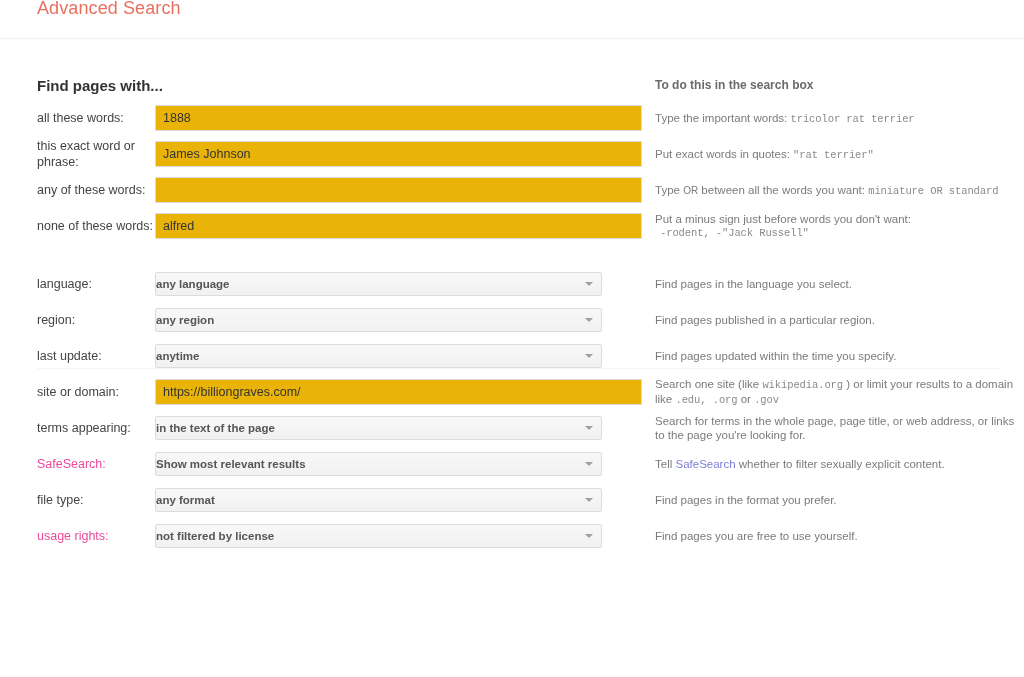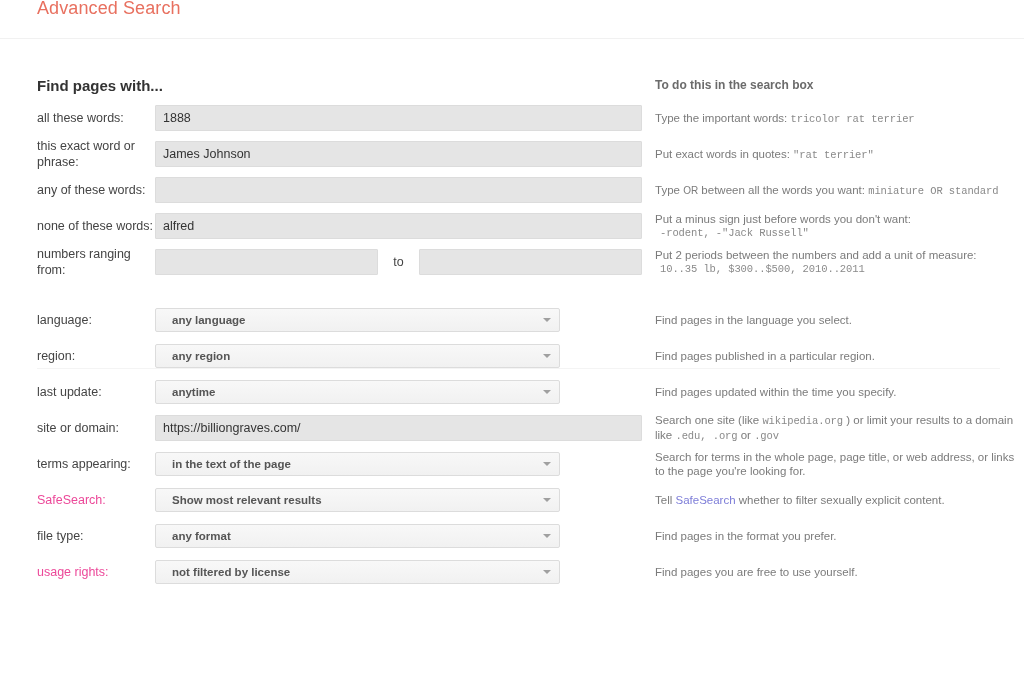--- a/index.html
+++ b/index.html
@@ -88,21 +88,21 @@
     font-size: 12px;
     font-weight: bold;
     color: #6b6b6b;
   }
 
   
   .txt {
     width: 487px;
     height: 26px;
     border: 1px solid #dcdcdc;
-    background: #e5e5e5;
+    background: #eab308;
     font-family: "Liberation Sans", sans-serif;
     font-size: 12.5px;
     color: #333;
     padding: 0 7px;
     outline: none;
     border-radius: 1px;
   }
   .txt.num {
     width: 224px;
   }
@@ -113,28 +113,28 @@
   .to-word {
     width: 42px;
     text-align: center;
     font-size: 12.5px;
     color: #444;
   }
 
   
   .sel {
     position: relative;
-    width: 405px;
+    width: 447px;
     height: 24px;
     background: linear-gradient(#f8f8f8, #f1f1f1);
     border: 1px solid #dcdcdc;
     border-radius: 2px;
     display: flex;
     align-items: center;
-    padding-left: 16px;
+    padding-left: 0;
     font-size: 11.5px;
     font-weight: bold;
     color: #555;
     cursor: default;
   }
   .sel .caret {
     position: absolute;
     right: 8px;
     top: 50%;
     margin-top: -2px;
@@ -238,34 +238,20 @@
       <div class="col-label">none of these words:</div>
       <div class="col-field">
         <input class="txt" type="text" value="alfred" style="">
       </div>
       <div class="col-help help-2line">
         <div>Put a minus sign just before words you don't want:</div>
         <div class="mono" style="padding-left:5px;">-rodent, -"Jack Russell"</div>
       </div>
     </div>
 
-    <div class="row" style="height:36px;">
-      <div class="col-label">numbers ranging from:</div>
-      <div class="col-field">
-        <div class="num-wrap">
-          <input class="txt num" type="text" value="" style="">
-          <span class="to-word">to</span>
-          <input class="txt num" type="text" value="" style="">
-        </div>
-      </div>
-      <div class="col-help help-2line">
-        <div>Put 2 periods between the numbers and add a unit of measure:</div>
-        <div class="mono" style="padding-left:5px;">10..35 lb, $300..$500, 2010..2011</div>
-      </div>
-    </div>
 
     <div class="hr-inner" style="top:298px;"></div>
   </div>
 
   <div class="section" style="margin-top:22px;">
 
 
     <div class="row" style="height:36px;">
       <div class="col-label">language:</div>
       <div class="col-field">

